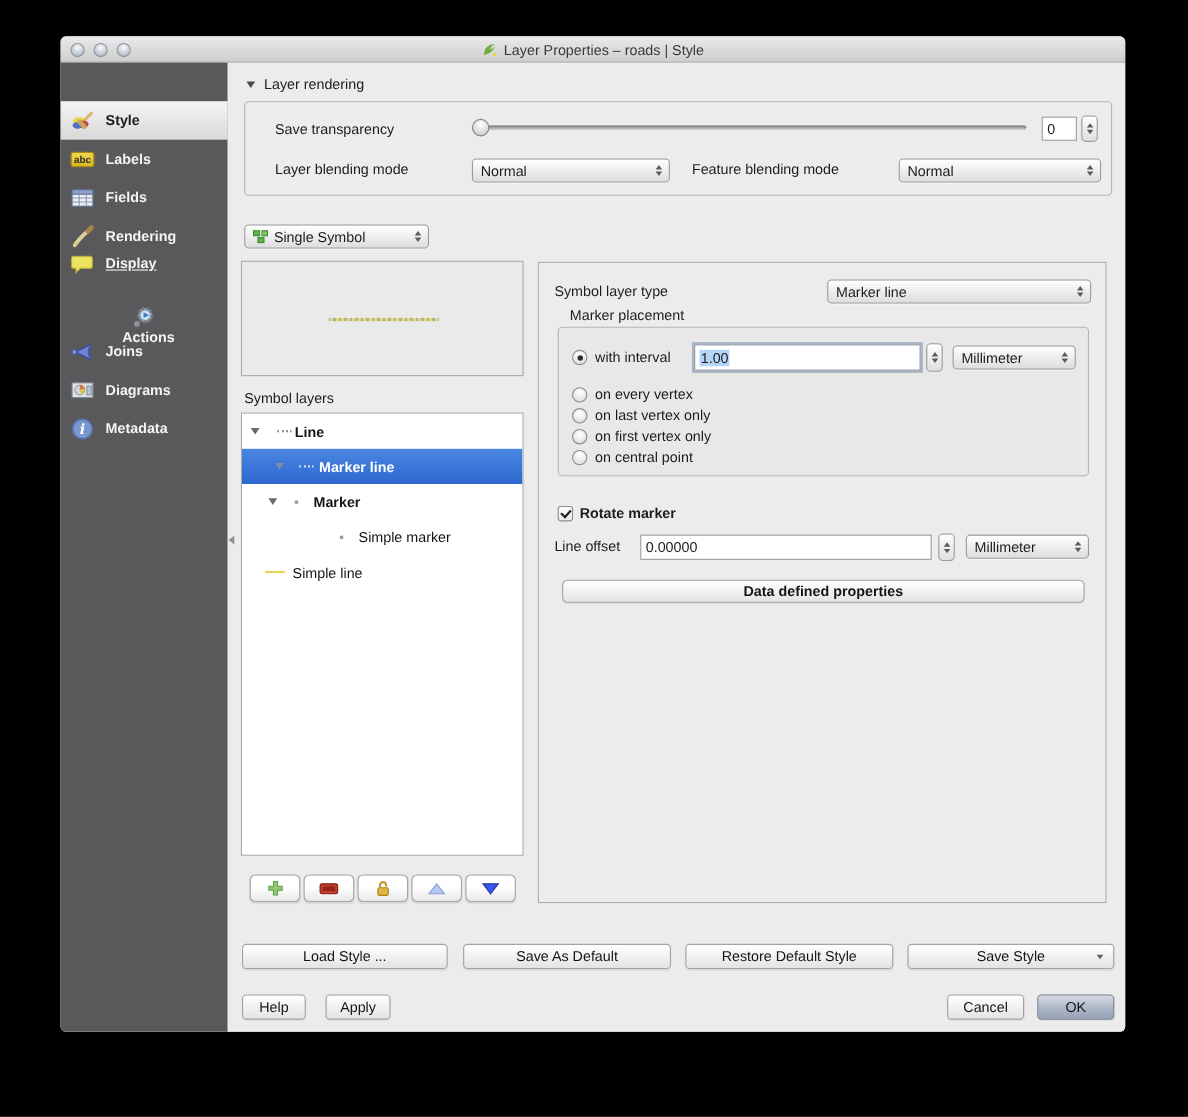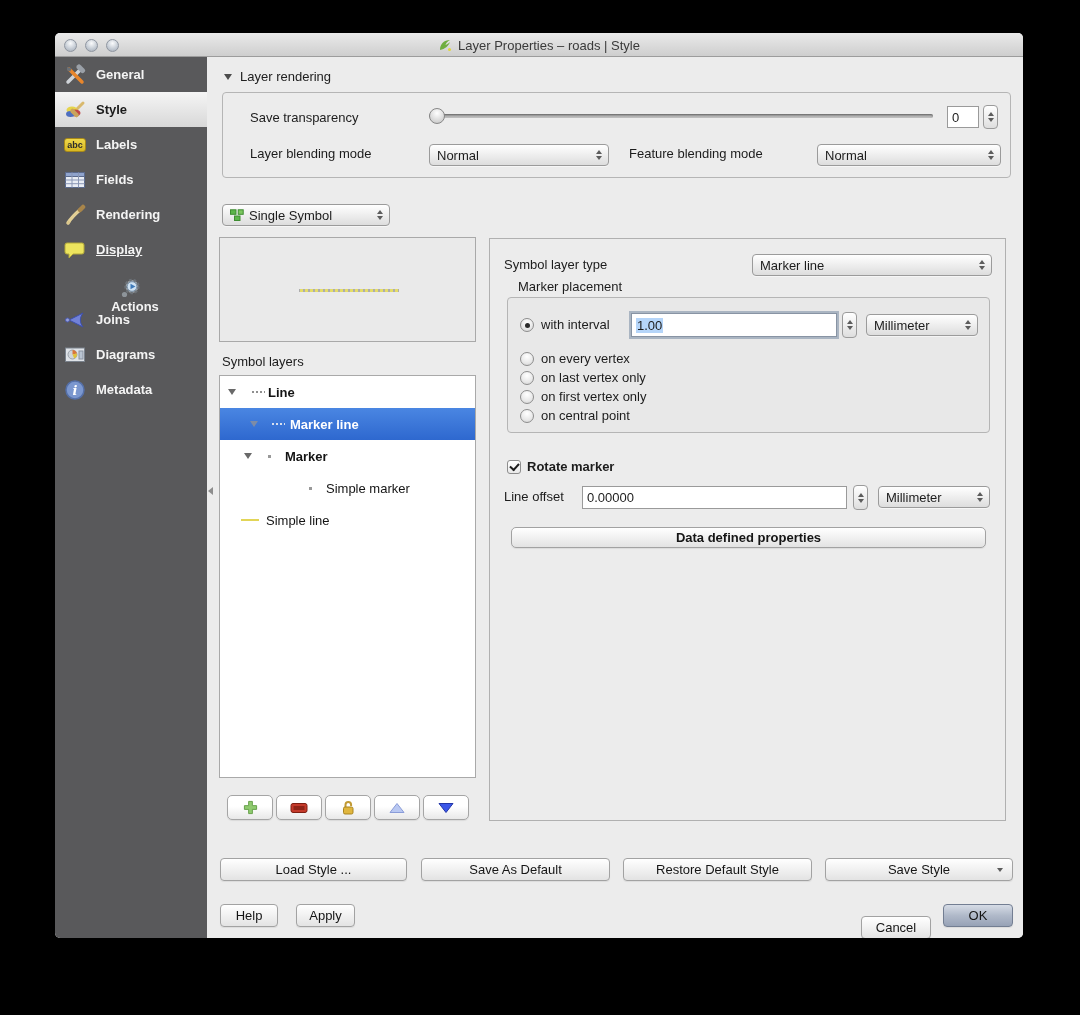--- a/index.html
+++ b/index.html
@@ -109,31 +109,20 @@
           <svg width="14" height="14" viewBox="0 0 14 14">
             <path d="M2 12 C2 6 6 2 12 2 C9 4 8 5 7.5 7 C10 6 11 5 12 4 C10.5 8 7 11 2 12 z" fill="#6fae3e"></path>
             <circle cx="11.5" cy="11.5" r="1.5" fill="#dfd83a"></circle>
           </svg>
         </span>
         <span>Layer Properties – roads | Style</span>
       </div>
     </div>
 
     <div class="sidebar">
-      <div class="sitem" style="top:0;">
-        <span class="sicon">
-          <svg width="22" height="22" viewBox="0 0 22 22">
-            <path d="M4 18 L16 6" stroke="#cfd3d8" stroke-width="3.5" stroke-linecap="round"></path>
-            <path d="M15 3 l3.5 3.5" stroke="#9aa0a8" stroke-width="5" stroke-linecap="round"></path>
-            <path d="M5 5 L18 18" stroke="#e8862c" stroke-width="3.5" stroke-linecap="round"></path>
-            <path d="M3 3 l4.5 1.2 -1.2 3.3 -3.3 -1.2 z" fill="#6a7076"></path>
-          </svg>
-        </span>
-        <span>General</span>
-      </div>
       <div class="sitem selected" style="top:35px;">
         <span class="sicon">
           <svg width="22" height="22" viewBox="0 0 22 22">
             <path d="M11 12 L19 4" stroke="#d9b96e" stroke-width="3" stroke-linecap="round"></path>
             <ellipse cx="8" cy="11" rx="5.5" ry="3.5" fill="#e5d44a"></ellipse>
             <ellipse cx="11.5" cy="14" rx="5" ry="3.5" fill="#c24747"></ellipse>
             <ellipse cx="6.5" cy="15" rx="4.5" ry="3" fill="#4f6fc0"></ellipse>
             <path d="M8.5 12 l4 4" stroke="#caa45c" stroke-width="4.5" stroke-linecap="round"></path>
           </svg>
         </span>
@@ -158,21 +147,21 @@
       <div class="sitem" style="top:140px;">
         <span class="sicon">
           <svg width="22" height="22" viewBox="0 0 22 22">
             <path d="M4 19 C7 14 11 10 17 5" stroke="#e2cf96" stroke-width="3.5" stroke-linecap="round" fill="none"></path>
             <path d="M16 6 l3 -3" stroke="#a8854a" stroke-width="4.5" stroke-linecap="round"></path>
             <path d="M3 20 l3.5 -1.2 -2.3 -2.3 z" fill="#d8c488"></path>
           </svg>
         </span>
         <span>Rendering</span>
       </div>
-      <div class="sitem" style="top:175px;text-decoration:underline;">
+      <div class="sitem" style="top:165px;text-decoration:underline;">
         <span class="sicon">
           <svg width="22" height="22" viewBox="0 0 22 22">
             <path d="M3 4 h15 a2 2 0 0 1 2 2 v7 a2 2 0 0 1 -2 2 h-9 l-4 4 v-4 h-2 a2 2 0 0 1 -2 -2 v-7 a2 2 0 0 1 2 -2 z" fill="#ece45e" stroke="#b3a93a"></path>
           </svg>
         </span>
         <span>Display</span>
       </div>
       <div class="sitem" style="top:220px;flex-direction:column;">
         <span class="sicon">
           <svg width="22" height="22" viewBox="0 0 22 22">
@@ -417,21 +406,21 @@
         <span>Save Style</span>
         <span style="position:absolute;right:9px;top:9px;" class="tri-dn"></span>
       </div>
 
       <div class="mbtn" style="left:13px;top:847px;width:58px;height:23px;">
         <span>Help</span>
       </div>
       <div class="mbtn" style="left:89px;top:847px;width:59px;height:23px;">
         <span>Apply</span>
       </div>
-      <div class="mbtn" style="left:654px;top:847px;width:70px;height:23px;margin-top:12px;">
+      <div class="mbtn" style="left:654px;top:847px;width:70px;height:23px;">
         <span>Cancel</span>
       </div>
       <div class="mbtn default" style="left:736px;top:847px;width:70px;height:23px;">
         <span>OK</span>
       </div>
     </div>
   </div>
 </div>
 
 </body></html>

